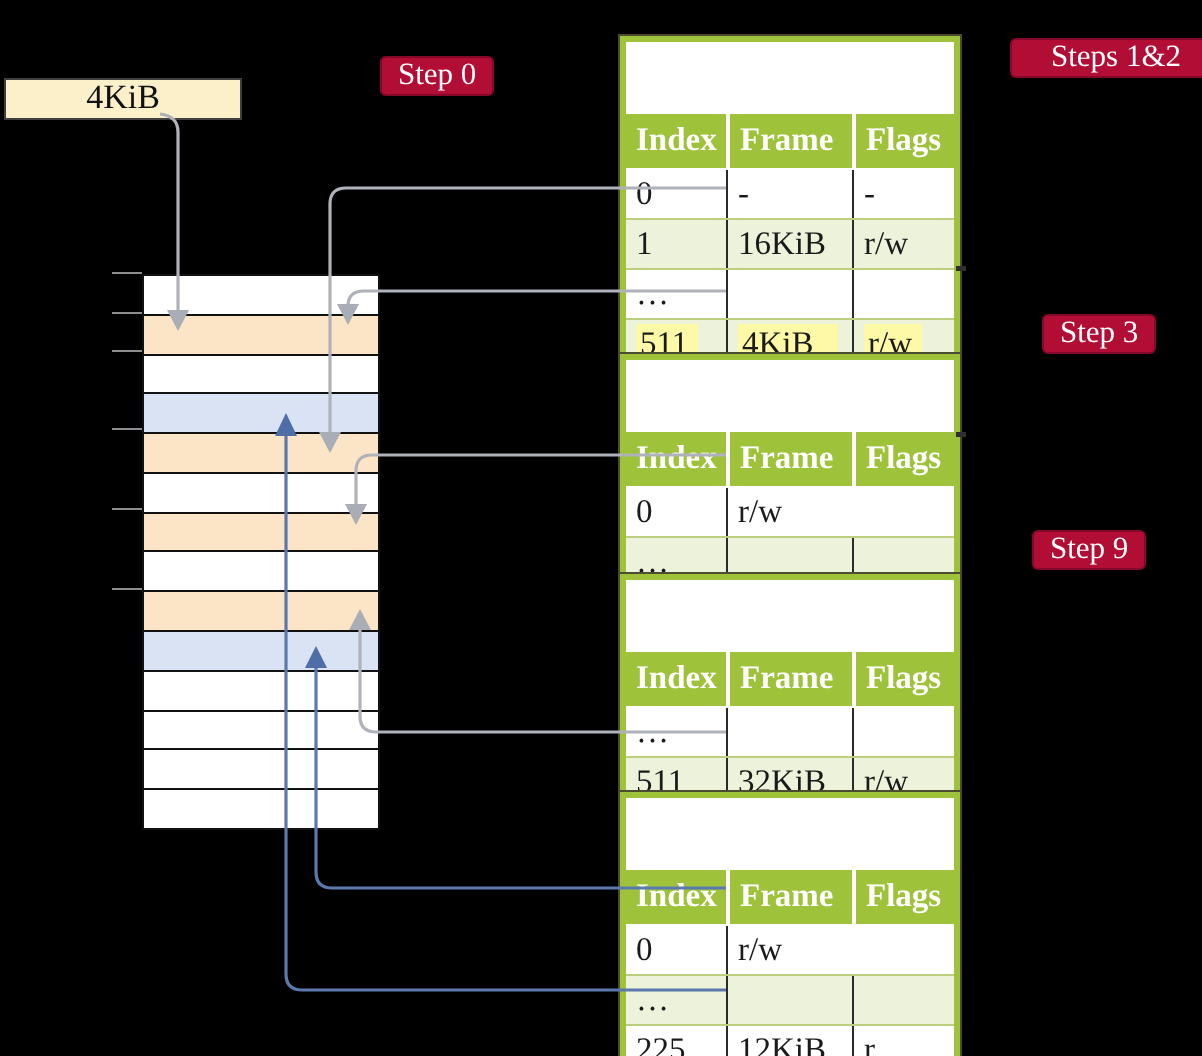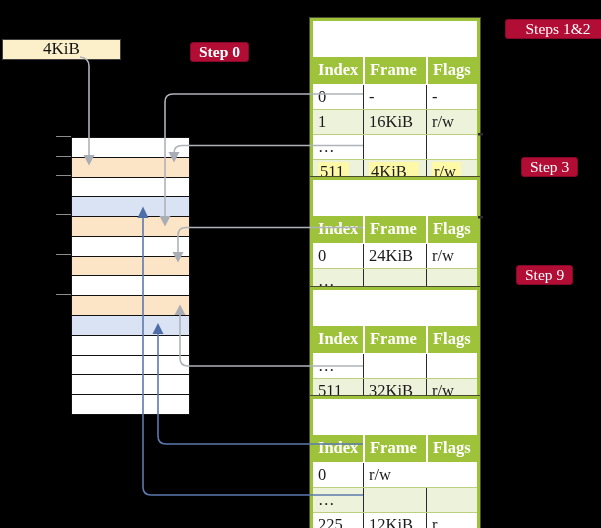--- a/index.html
+++ b/index.html
@@ -7,21 +7,21 @@
           font-family:"Liberation Serif","DejaVu Serif",serif;}
 
   
   .box4kib{position:absolute;left:2px;top:39px;width:117px;height:19px;
            background:#fbf0ca;border:1px solid #3f3f3f;color:#111;
            font-size:17px;line-height:18px;text-align:center;}
 
   
   .step{position:absolute;background:#b20d35;border:1px solid #85082a;border-radius:3px;
         color:#fff;font-size:15.5px;line-height:16px;padding:1px 8px;white-space:nowrap;}
-  .step0{left:190px;top:42px;font-weight:bold;}
+  .step0{left:190px;top:28px;}
   .steps12{left:505px;top:19px;border-top-right-radius:0;border-bottom-right-radius:0;border-right:none;width:88px;text-align:center;}
   .step3{left:521px;top:157px;}
   .step4{left:516px;top:265px;}
 
   
   .memcol{position:absolute;left:71px;top:137px;width:119px;height:278px;
           border:1.6px solid #111;background:#fff;display:flex;flex-direction:column;box-sizing:border-box;}
   .mem-row{flex:1;}
   .mem-row + .mem-row{border-top:1.4px solid #111;}
   .mem-row.white{background:#ffffff;}
@@ -122,21 +122,20 @@
   </div>
 
   <div class="ptable t2">
     <div class="thead">
       <div class="th c-index">Index</div>
       <div class="th c-frame">Frame</div>
       <div class="th c-flags">Flags</div>
     </div>
     <div class="trow">
       <div class="td c-index">0</div>
-      <div class="td c-frame">24KiB</div>
       <div class="td c-flags">r/w</div>
     </div>
     <div class="trow">
       <div class="td c-index">…</div>
       <div class="td c-frame"></div>
       <div class="td c-flags"></div>
     </div>
   </div>
 
   <div class="ptable t3">

